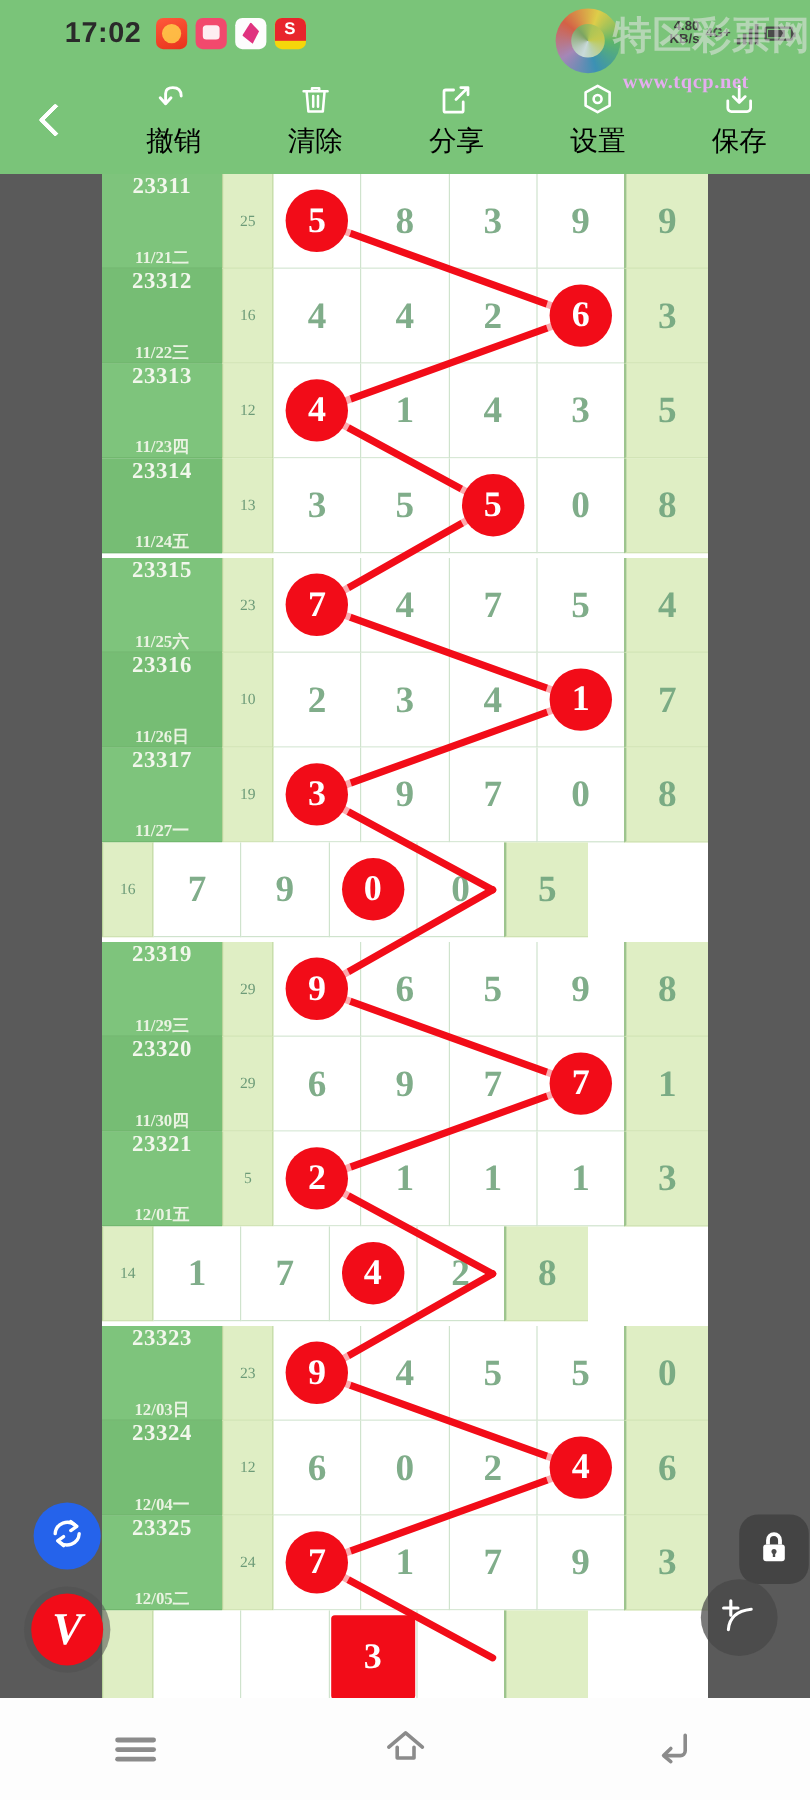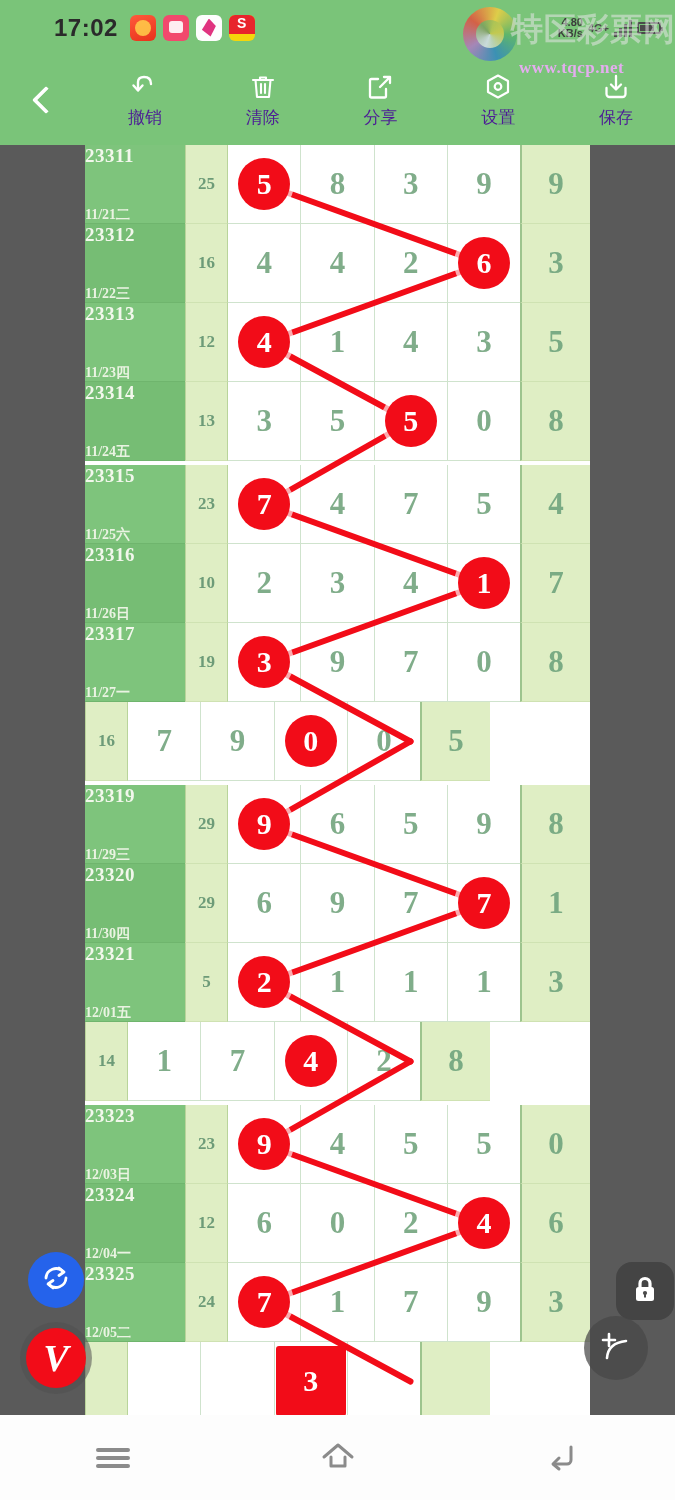--- a/index.html
+++ b/index.html
@@ -65,39 +65,39 @@
   
   .toolbar{
     position:absolute; left:0; top:55px; width:675px; height:90px;
     background:#7ac479; display:flex; align-items:center;
   }
   .tb-back{ width:86px; display:flex; align-items:center; justify-content:center; height:100%; }
   .chev{ width:20px; height:20px; border-left:4px solid #fff; border-bottom:4px solid #fff;
          transform:rotate(45deg); border-radius:2px; margin-left:6px; }
   .tb-items{ flex:1; display:flex; }
   .tb-item{ flex:1; display:flex; flex-direction:column; align-items:center; justify-content:center; gap:4px; }
-  .tb-lab{ color:#4c1d95; font-size:17px; font-family:"DejaVu Sans", sans-serif; }
+  .tb-lab{ color:#000000; font-size:23px; font-family:"DejaVu Sans", sans-serif; }
   .tb-ico{ width:30px; height:30px; position:relative; }
 
   
   .sheet{
     position:absolute; left:85px; top:145px; width:505px; height:1270px;
     background:#ffffff; overflow:hidden;
   }
   .rows{ position:absolute; left:0; top:0; width:505px; }
   .row{ display:flex; height:79px; position:relative; }
   .row.gap{ margin-top:4px; }
   .c-issue{ width:100px; background:#7ec47c; display:flex; flex-direction:column;
-            align-items:flex-start; justify-content:center; border-bottom:1px solid #6fb56d;gap:36px; }
+            align-items:center; justify-content:center; border-bottom:1px solid #6fb56d;gap:36px; }
   .c-issue.alt{ background:#76bd74; }
   .iss-no{ color:#f2f7ec; font-size:19px; font-weight:700; font-family:"Liberation Serif", serif; letter-spacing:.5px;}
   .iss-dt{ color:#eaf3e2; font-size:14px; font-weight:600; margin-top:3px; font-family:"Liberation Serif", serif;}
   .c-sum{ width:43px; background:#dfeec4; display:flex; align-items:center; justify-content:center;
           border-bottom:1px solid #cfe2b2; border-left:1px solid #b9d49b; border-right:1px solid #b9d49b;}
-  .sum-v{ color:#6d9b78; font-size:17px; font-weight:700; font-family:"Liberation Serif", serif;text-align:right;}
+  .sum-v{ color:#6d9b78; font-size:13px; font-weight:400; font-family:"Liberation Serif", serif;text-align:right;}
   .c-grid{ width:292px; display:flex; background:#fff; }
   .cell{ flex:1; display:flex; align-items:center; justify-content:center;
          border-right:1px solid #cfe3cd; border-bottom:1px solid #cfe3cd; position:relative; }
   .cell:last-child{ border-right:none; }
   .num{ color:#80ad8a; font-size:31px; font-weight:700; font-family:"Liberation Serif", serif; }
   .c-last{ width:70px; background:#dfeec4; display:flex; align-items:center; justify-content:center;
            border-bottom:1px solid #cfe2b2; border-left:2px solid #9dc48e; }
   .last-v{ color:#7aab84; font-size:31px; font-weight:700; font-family:"Liberation Serif", serif; }
 
   .marker{

